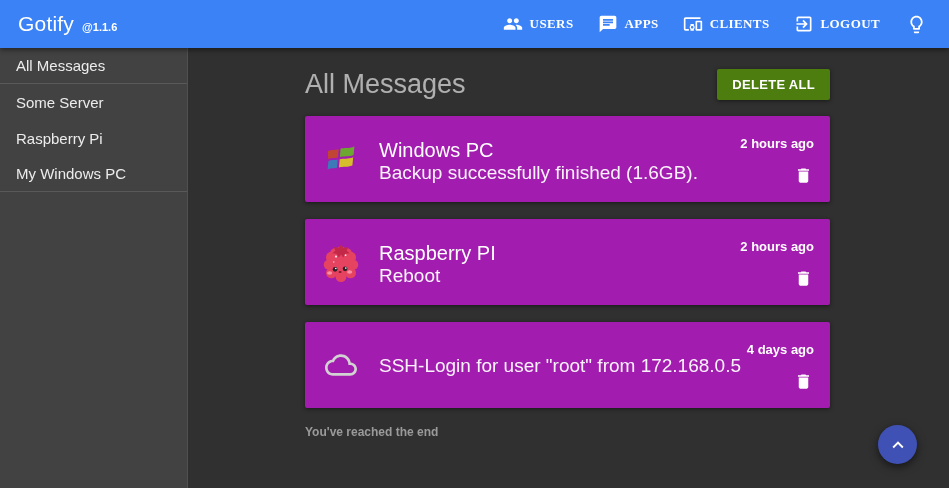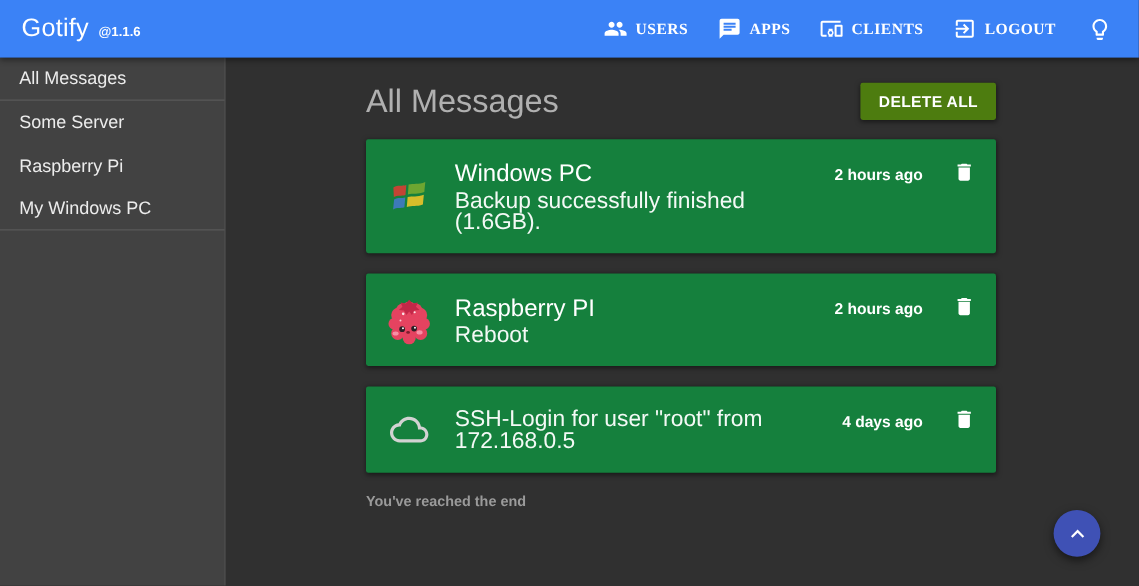--- a/index.html
+++ b/index.html
@@ -53,31 +53,31 @@
     margin-top:21px; margin-bottom:16px;
   }
   .page-title { font-size:27px; font-weight:400; color:rgba(255,255,255,.62); }
   .delete-all {
     background:#4d7c0f; color:#fff; border:none; border-radius:2px;
     font-family:inherit; font-size:13px; font-weight:700; letter-spacing:.3px;
     padding:8px 15px; cursor:pointer;
     box-shadow:0 1px 4px rgba(0,0,0,.5);
   }
   .card {
-    background:#15803d; border-radius:2px;
+    background:#a21caf; border-radius:2px;
     box-shadow:0 1px 4px rgba(0,0,0,.5);
     padding:16px; margin-bottom:17px;
     display:flex; align-items:center;
   }
   .app-icon { width:40px; height:40px; margin-right:18px; flex:none; }
   .app-icon svg { width:100%; height:100%; display:block; }
   .msg-body { min-width:0; }
   .msg-title { font-size:20px; font-weight:400; color:#fff; line-height:26px; }
   .msg-text { font-size:19px; color:rgba(255,255,255,.95); line-height:18px; margin-top:1px; }
-  .msg-meta { margin-left:auto; align-self:flex-start; display:flex; align-items:center; gap:24px; padding-top:1px; }
+  .msg-meta { margin-left:auto; align-self:flex-start; display:flex; align-items:flex-end; gap:14px; padding-top:1px;flex-direction:column; }
   .msg-time { font-size:13px; font-weight:700; color:#fff; white-space:nowrap; padding-top:3px; }
   .trash-btn { background:none; border:none; cursor:pointer; padding:1px; }
   .trash-btn svg { width:19px; height:19px; display:block; }
   .end-note { text-align:left; font-size:12px; font-weight:700; color:#9a9a9a; margin-top:10px; }
   
   .fab {
     position:absolute; right:32px; bottom:24px;
     width:39px; height:39px; border-radius:50%;
     background:#3f51b5; border:none; cursor:pointer;
     display:flex; align-items:center; justify-content:center;

